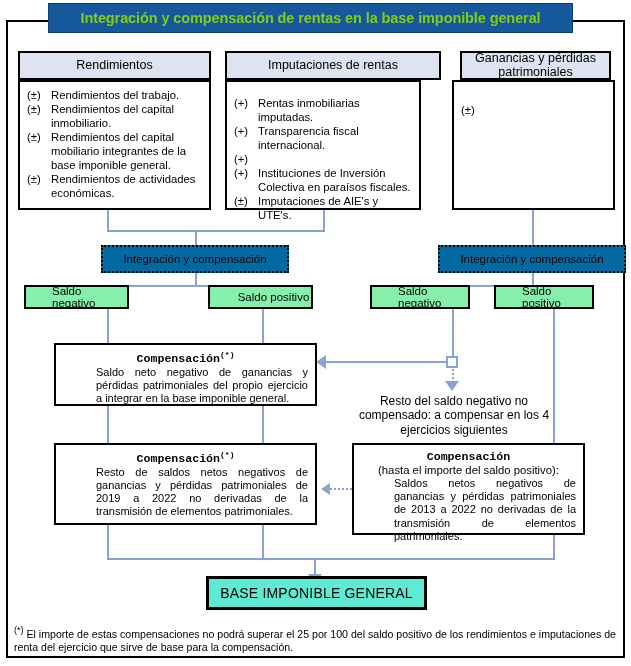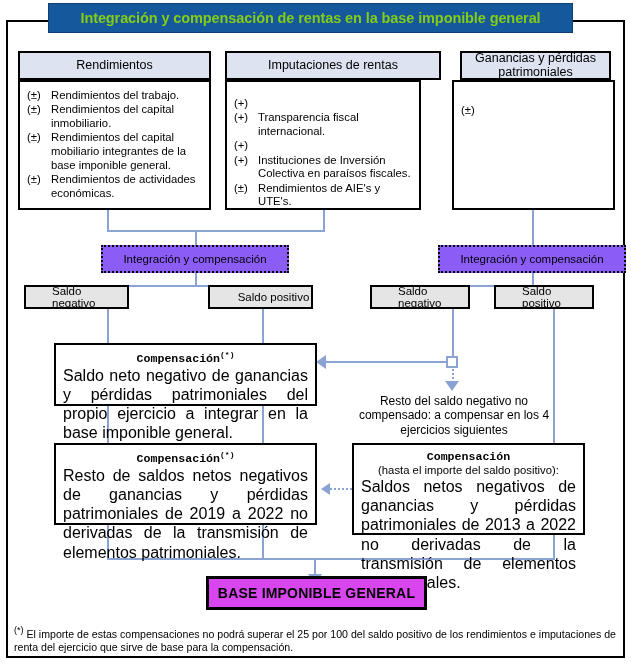--- a/index.html
+++ b/index.html
@@ -50,30 +50,30 @@
     display:flex;align-items:center;justify-content:center;
     text-align:center;
     font-size:12.5px;
     color:#000000;
     line-height:1.05;
     z-index:5;
   }
   .dashbox{
     position:absolute;
     box-sizing:border-box;
-    background:#8b5cf6;
+    background:#0369a1;
     border:2px dotted #000000;
     display:flex;align-items:center;justify-content:center;
     font-size:11.5px;
     z-index:5;
   }
   .saldo{
     position:absolute;
     box-sizing:border-box;
-    background:#e5e5e5;
+    background:#86efac;
     border:2px solid #000000;
     display:flex;align-items:center;justify-content:center;
     font-size:11.5px;
     z-index:5;
     padding-left:26px;
   }
   
   .blist{
     position:absolute;
     left:0;right:0;top:0;
@@ -144,41 +144,42 @@
     font-size:11.6px;
     margin-bottom:1px;
     font-family:Liberation Mono, monospace;
   }
   .comp-sub{
     text-align:center;
     font-size:11.3px;
     margin-bottom:1px;
   }
   .comp-body{
-    font-size:16px;
+    font-size:11px;
     line-height:1.2;
     text-align:justify;
+    margin-left:33px;
   }
   .sup{font-size:8px;vertical-align:super;}
   
   .sidenote{
     position:absolute;
     font-size:12px;
     line-height:1.2;
     text-align:center;
     z-index:5;
   }
   
   .final{
     position:absolute;
     box-sizing:border-box;
-    background:#d946ef;
+    background:#5eead4;
     border:3px solid #000000;
     display:flex;align-items:center;justify-content:center;
-    font-weight:bold;font-size:14px;
+    font-weight:normal;font-size:14px;
     letter-spacing:0.2px;
     z-index:5;
   }
   
   .footnote{
     position:absolute;
     left:14px;top:625px;width:608px;
     font-size:10.6px;
     line-height:1.3;
     z-index:5;
@@ -214,35 +215,36 @@
         <span class="btxt">Rendimientos de actividades económicas.</span>
       </div>
     </div>
   </div>
 
   <div class="box-head" style="left:225px;top:51px;width:216px;height:29px;">Imputaciones de rentas</div>
   <div class="box" style="left:225px;top:80px;width:196px;height:130px;">
     <div class="blist" style="padding-top:15px;">
       <div class="brow">
         <span class="bsign">(+)</span>
+        <span class="btxt">Rentas inmobiliarias imputadas.</span>
       </div>
       <div class="brow">
         <span class="bsign">(+)</span>
         <span class="btxt">Transparencia fiscal internacional.</span>
       </div>
       <div class="brow">
         <span class="bsign">(+)</span>
       </div>
       <div class="brow">
         <span class="bsign">(+)</span>
         <span class="btxt">Instituciones de Inversión Colectiva en paraísos fiscales.</span>
       </div>
       <div class="brow">
         <span class="bsign">(±)</span>
-        <span class="btxt">Rendimientos de AIE's y UTE's.</span>
+        <span class="btxt">Imputaciones de AIE's y UTE's.</span>
       </div>
     </div>
   </div>
 
   <div class="box-head" style="left:452px;top:51px;width:151px;height:29px;margin-left:8px;">Ganancias y pérdidas patrimoniales</div>
   <div class="box" style="left:452px;top:80px;width:163px;height:130px;">
     <div class="blist" style="padding-top:22px;">
       <div class="brow">
         <span class="bsign">(±)</span>
       </div>

